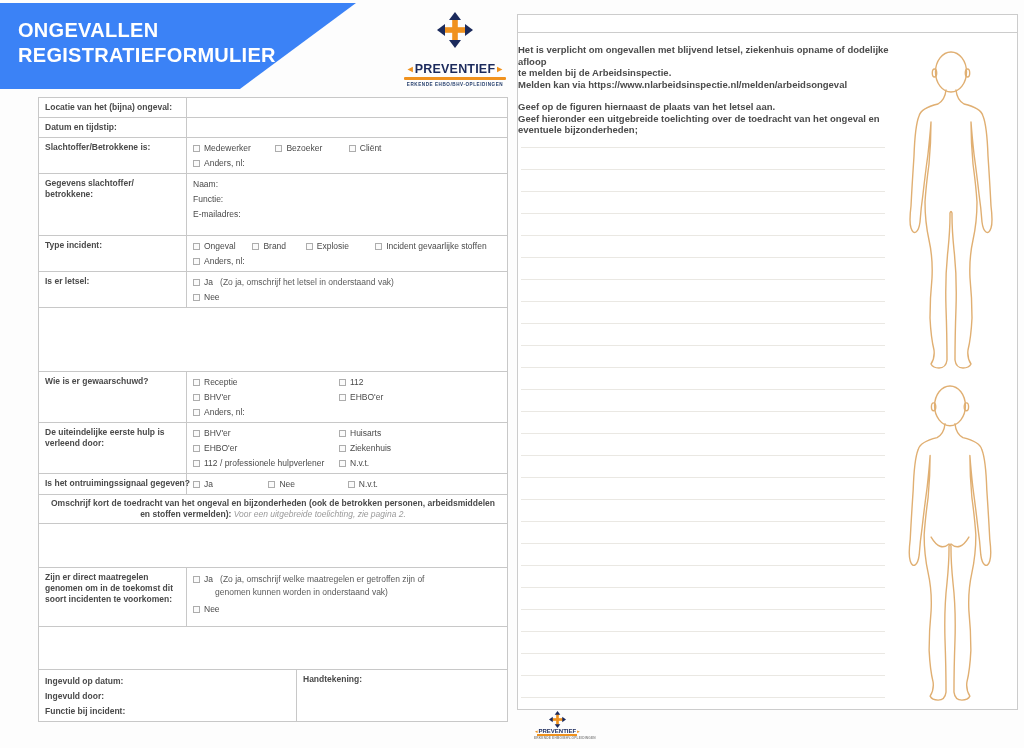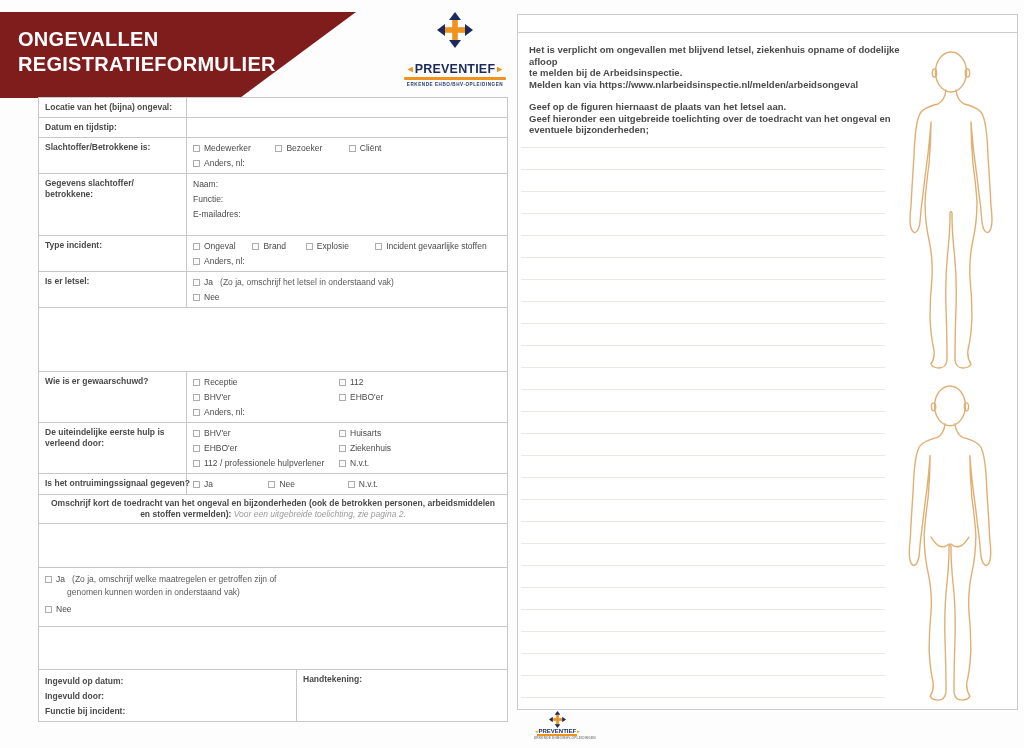--- a/index.html
+++ b/index.html
@@ -1,19 +1,19 @@
 <!DOCTYPE html>
 <html><head>
 <meta charset="utf-8">
 <style>
   * { box-sizing: border-box; margin: 0; padding: 0; }
   html,body { width:1024px; height:748px; background:#fdfdfd; font-family:"Liberation Sans",sans-serif; position:relative; overflow:hidden; }
 
   
-  .banner { position:absolute; left:0; top:12px; width:356px; height:86px; background:#7f1d1d;
+  .banner { position:absolute; left:0; top:3px; width:356px; height:86px; background:#3b82f6;
             clip-path:polygon(0 0,100% 0,67.4% 100%,0 100%); }
   .banner-title { color:#ffffff; font-weight:bold; font-size:20px; line-height:25px; letter-spacing:.3px;
                   padding:15px 0 0 18px; }
 
   
   .logo { position:absolute; left:400px; top:12px; width:110px; text-align:center; }
   .logo svg { display:block; margin:0 auto; }
   .logo-name-row { margin-top:14px; font-size:12.5px; font-weight:bold; color:#1b2a5c; letter-spacing:.2px; white-space:nowrap; }
   .logo-arrow { color:#f0921e; font-size:9px; vertical-align:1px; }
   .logo-bar { height:2.5px; background:#f0921e; margin:1px 4px 0 4px; border-radius:1px; }
@@ -47,21 +47,21 @@
   .sig-left { width:258px; border-right:1px solid #c8c8c8; padding:4px 6px; font-size:8.5px; font-weight:bold; color:#4a4a4a; line-height:15px; }
   .sig-right { flex:1; padding:4px 6px; font-size:8.5px; font-weight:bold; color:#4a4a4a; }
 
   .pagenum { position:absolute; font-size:9px; color:#c4c4c4; letter-spacing:.5px;margin-top:20px; }
   .pagenum1 { left:428px; top:729px; width:80px; text-align:right; }
   .pagenum2 { left:938px; top:729px; width:80px; }
 
   
   .page2 { position:absolute; left:517px; top:14px; width:501px; height:696px; border:1px solid #cccccc; background:#fff; }
   .page2-strip { height:18px; border-bottom:1px solid #cccccc; }
-  .p2-text { margin:11px 0 0 11px; width:390px; font-size:9.5px; font-weight:bold; color:#4b4b4b; line-height:11.5px; }
+  .p2-text { margin:11px 0 0 0; width:390px; font-size:9.5px; font-weight:bold; color:#4b4b4b; line-height:11.5px; }
   .p2-para2 { margin-top:11px; }
   .writing-lines { position:absolute; left:521px; top:126px; width:364px; height:573px;
       background:repeating-linear-gradient(to bottom, transparent 0px, transparent 21px, #eae8e3 21px, #eae8e3 22px); }
   .body-fig { position:absolute; }
   .body-front { left:905px; top:46px; }
   .body-back  { left:903px; top:380px; }
   .body-fig svg path, .body-fig svg ellipse { fill:none; stroke:#e0af72; stroke-width:1.4; stroke-linecap:round; stroke-linejoin:round; }
 
   
   .mini-logo { position:absolute; left:534px; top:711px; width:46px; text-align:center; }
@@ -211,20 +211,21 @@
       <span>Omschrijf kort de toedracht van het ongeval en bijzonderheden (ook de betrokken personen, arbeidsmiddelen en stoffen vermelden):</span>
       <span class="italic-note">Voor een uitgebreide toelichting, zie pagina 2.</span>
     </div>
   </div>
 
   <div class="frow h44">
     <div class="fcell-full"></div>
   </div>
 
   <div class="frow h59">
+    <div class="fcell-label">Zijn er direct maatregelen genomen om in de toekomst dit soort incidenten te voorkomen:</div>
     <div class="fcell-value">
       <span class="optline nowrap" style="line-height:13px; padding-top:2px;">
         <span class="cb"></span><span>Ja</span>&nbsp;&nbsp;&nbsp;<span class="note">(Zo ja, omschrijf welke maatregelen er getroffen zijn of</span>
       </span>
       <span class="indent22 note">genomen kunnen worden in onderstaand vak)</span>
       <span class="optline" style="margin-top:3px;">
         <span class="cb"></span><span>Nee</span>
       </span>
     </div>
   </div>

